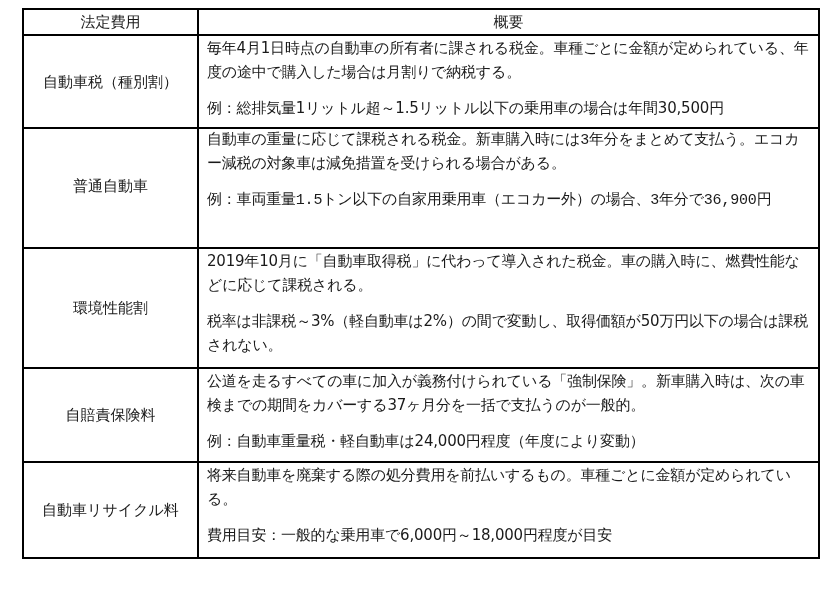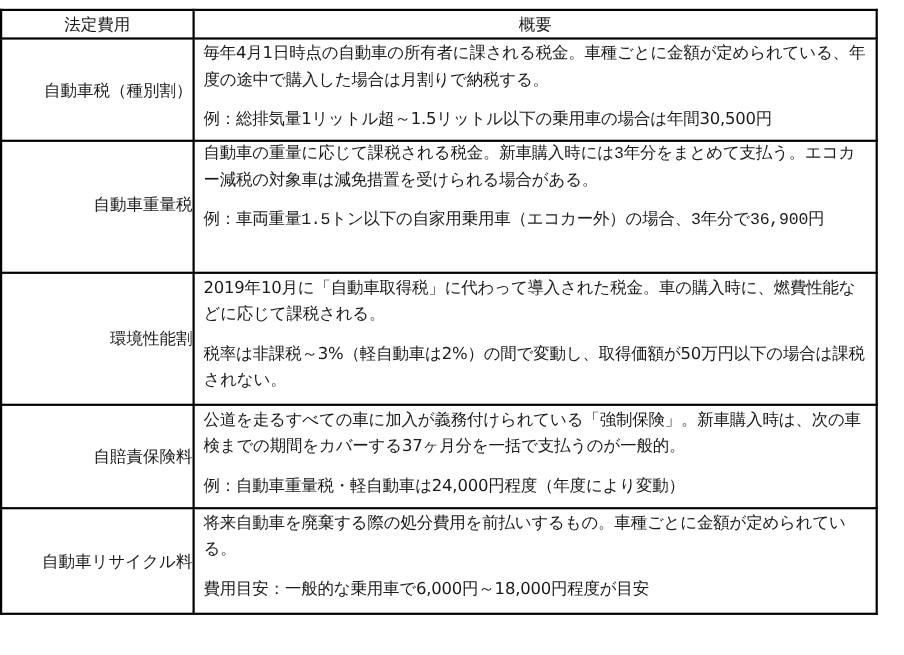--- a/index.html
+++ b/index.html
@@ -10,21 +10,21 @@
     body {
       width: 822px;
       height: 595px;
       position: relative;
       overflow: hidden;
       font-family: "DejaVu Sans", "Liberation Sans", sans-serif;
       color: #1a1a1a;
     }
     .doc-table {
       position: absolute;
-      left: 0;
+      left: 22px;
       top: 8px;
       width: 796px;
       border-collapse: collapse;
       table-layout: fixed;
       font-size: 15px;
       line-height: 24px;
     }
     .doc-table th,
     .doc-table td {
       border: 2px solid #000000;
@@ -32,21 +32,21 @@
       vertical-align: middle;
     }
     .doc-table col.c1 { width: 175px; }
     .doc-table col.c2 { width: 621px; }
     .doc-table th {
       font-weight: normal;
       text-align: center;
       height: 24px;
     }
     .label-cell {
-      text-align: right;
+      text-align: center;
     }
     .desc-cell {
       padding: 0 6px 0 8px !important;
       vertical-align: top !important;
     }
     .desc-para {
       margin: 0;
       letter-spacing: -0.2px;
     }
     .desc-gap {
@@ -76,21 +76,21 @@
   <tbody>
     <tr class="r1">
       <td class="label-cell">自動車税（種別割）</td>
       <td class="desc-cell">
         <p class="desc-para">毎年4月1日時点の自動車の所有者に課される税金。車種ごとに金額が定められている、年度の途中で購入した場合は月割りで納税する。</p>
         <div class="desc-gap"></div>
         <p class="desc-para">例：総排気量1リットル超～1.5リットル以下の乗用車の場合は年間30,500円</p>
       </td>
     </tr>
     <tr class="r2">
-      <td class="label-cell">自動車重量税</td>
+      <td class="label-cell">普通自動車</td>
       <td class="desc-cell">
         <p class="desc-para">自動車の重量に応じて課税される税金。新車購入時には3年分をまとめて支払う。エコカー減税の対象車は減免措置を受けられる場合がある。</p>
         <div class="desc-gap"></div>
         <p class="desc-para">例：車両重量1.5トン以下の自家用乗用車（エコカー外）の場合、3年分で36,900円</p>
       </td>
     </tr>
     <tr class="r3">
       <td class="label-cell">環境性能割</td>
       <td class="desc-cell">
         <p class="desc-para">2019年10月に「自動車取得税」に代わって導入された税金。車の購入時に、燃費性能などに応じて課税される。</p>

